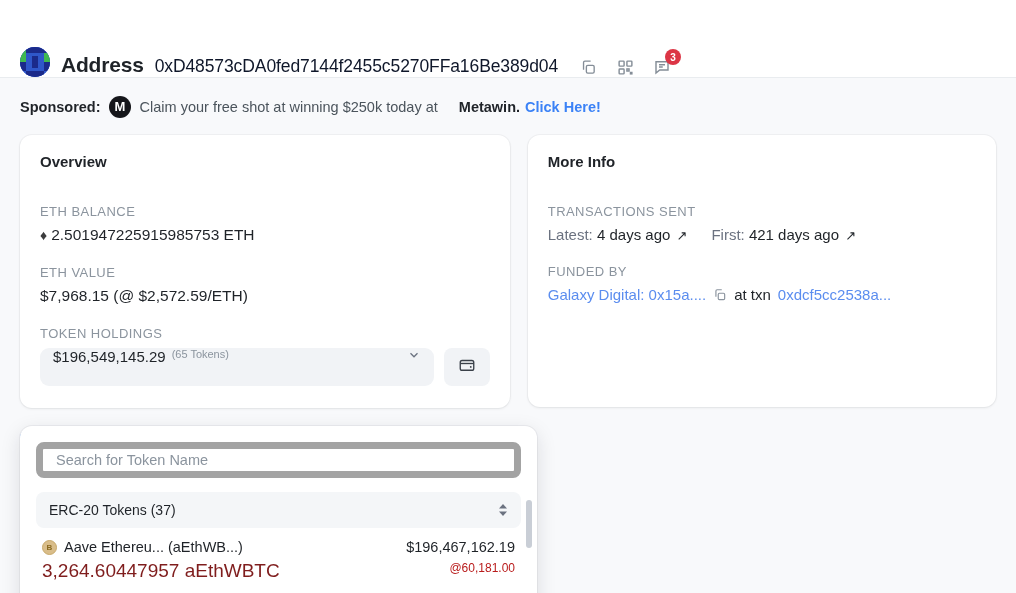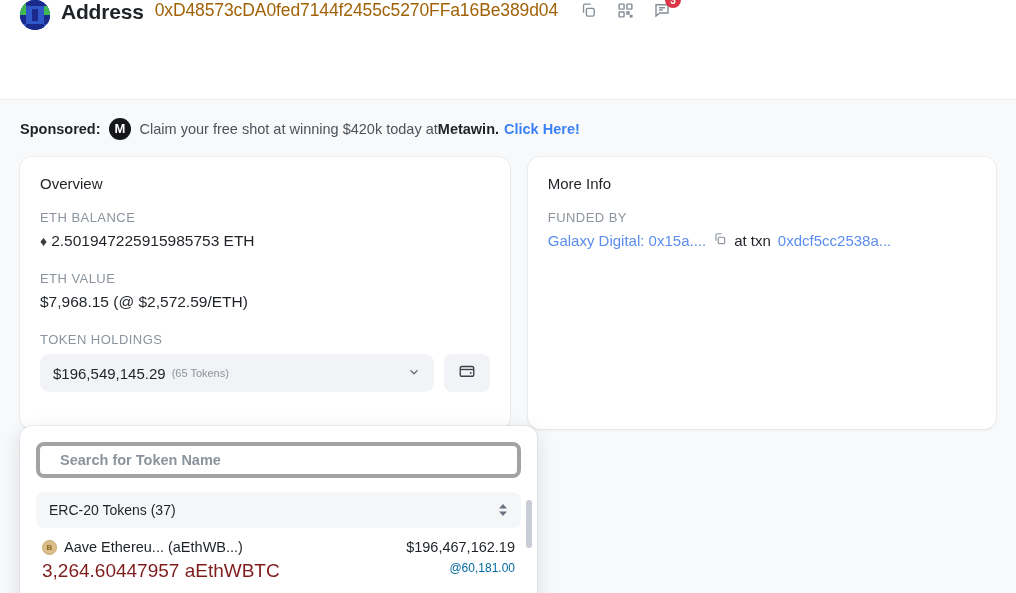--- a/index.html
+++ b/index.html
@@ -6,44 +6,44 @@
   html, body {
     width: 1016px; height: 593px;
     background: #f8f9fb;
     font-family: "Liberation Sans", sans-serif;
     color: #1f2328;
     overflow: hidden;
   }
 
   
   .header {
-    height: 100px;
-    display: flex;
-    align-items: flex-start;
+    height: 78px;
+    display: flex;
+    align-items: flex-end;
     padding: 0 20px;
     background: #ffffff;
     border-bottom: 1px solid #e9ecef;
   }
   .avatar {
     width: 30px; height: 30px;
     border-radius: 50%;
     margin-right: 11px;
     flex: 0 0 auto;
     overflow: hidden;
     background: #2f57c9;
   }
   .page-title {
     font-size: 21px;
     font-weight: bold;
     letter-spacing: -0.2px;
     margin-right: 11px;
   }
   .address-text {
     font-size: 17.5px;
-    color: #a16207;
+    color: #0f172a;
     letter-spacing: -0.1px;
   }
   .hdr-icons { display: flex; align-items: center; gap: 17px; margin-left: 20px; }
   .hdr-icon {
     width: 20px; height: 20px;
     color: #848d97;
     display: flex; align-items: center; justify-content: center;
     position: relative;
     cursor: pointer;
   }
@@ -94,41 +94,41 @@
   }
   .card {
     background: #fff;
     border-radius: 12px;
     box-shadow: 0 1px 3px rgba(20,25,35,0.07), 0 0 0 1px rgba(20,25,35,0.035);
     padding: 18px 20px 22px 20px;
     position: relative;
   }
   .card-overview { width: 500px; min-height: 272px; }
   .card-moreinfo { width: 478px; min-height: 272px; }
-  .card-title { font-size: 15px; font-weight: normal; margin-bottom: 18px; }
+  .card-title { font-size: 15px; font-weight: bold; margin-bottom: 34px; }
   .field-label {
     font-size: 13px;
     letter-spacing: 0.45px;
     color: #8b949e;
     text-transform: uppercase;
     margin-bottom: 7px;
   }
   .field-value { font-size: 15.5px; color: #1f2328; }
   .field-block { margin-bottom: 21px; }
   .eth-glyph { color: #3c3c3d; margin-right: 4px; font-size: 14px; }
 
   
   .holdings-row { display: flex; gap: 10px; align-items: center; }
   .holdings-select {
     flex: 1;
     height: 38px;
     background: #f1f3f6;
     border-radius: 9px;
     display: flex;
-    align-items: center;
+    align-items: flex-start;
     padding: 0 13px;
     font-size: 15px;
     cursor: pointer;
     position: relative;
   }
   .holdings-select .sub { color: #8b949e; font-size: 11px; margin-left: 6px; }
   .chev { margin-left: auto; color: #6b7280; font-size: 13px; }
   .wallet-btn {
     width: 46px; height: 38px;
     background: #f1f3f6;
@@ -148,21 +148,21 @@
     padding: 6px 16px;
     font-size: 14px;
     color: #1f2328;
     background: #fff;
     cursor: pointer;
   }
   .txn-row { display: flex; gap: 24px; font-size: 15px; align-items: baseline; }
   .muted-lbl { color: #6b7280; }
   .arrow-up { color: #1f2328; font-size: 13px; margin-left: 2px; }
   .link { color: #5b8def; text-decoration: none; cursor: pointer; }
-  .funded-row { display: flex; gap: 7px; font-size: 15px; flex-wrap: nowrap; }
+  .funded-row { display: flex; align-items: center; gap: 7px; font-size: 15px; flex-wrap: nowrap; }
   .copy-sm { color: #8b949e; cursor: pointer; display: inline-flex; }
 
   
   .tabs {
     display: flex;
     align-items: center;
     gap: 9px;
     padding: 0 20px;
     margin-top: 22px;
   }
@@ -198,29 +198,28 @@
     background: #fff;
     border-radius: 12px;
     box-shadow: 0 6px 20px rgba(20,25,35,0.13), 0 0 0 1px rgba(20,25,35,0.05);
     padding: 16px 16px 0 16px;
     z-index: 40;
     overflow: hidden;
   }
   .search-box {
     width: 100%;
     height: 36px;
-    border: 4px solid #a3a3a3;
+    border: 7px solid #a3a3a3;
     border-radius: 8px;
-    padding: 0 20px;
+    padding: 0 13px;
     font-size: 14.5px;
     color: #1f2328;
     font-family: "Liberation Sans", sans-serif;
     outline: none;
     background: #fff;
-    font-weight: bold;
   }
   .search-box::placeholder { color: #8b949e; }
   .group-header {
     margin-top: 14px;
     background: #f4f6f8;
     border-radius: 8px;
     height: 36px;
     display: flex;
     align-items: center;
     padding: 0 13px;
@@ -250,21 +249,21 @@
     border-radius: 50%;
     background: #d9bd8a;
     border: 1px solid #c8a96a;
     flex: 0 0 auto;
     display: flex; align-items: center; justify-content: center;
     font-size: 8px; color: #8a6a20; font-weight: bold;
   }
   .token-sub { font-size: 19px; color: #7f1d1d; margin-top: 5px; }
   .token-right { text-align: right; }
   .token-val { font-size: 14.5px; color: #1f2328; }
-  .token-price { font-size: 12px; color: #0369a1; margin-top: 6px; }
+  .token-price { font-size: 12px; color: #b91c1c; margin-top: 6px; }
   .dd-scrollbar {
     position: absolute;
     right: 5px;
     top: 74px;
     width: 6px;
     height: 48px;
     border-radius: 3px;
     background: #c9ced6;
     cursor: pointer;
   }
@@ -312,22 +311,22 @@
         <path d="M8 9h8M8 12h5"></path>
       </svg>
       <span class="badge-count">3</span>
     </div>
   </div>
 </div>
 
 <div class="sponsored">
   <b>Sponsored:</b>
   <span class="metawin-logo">M</span>
-  <span>Claim your free shot at winning $420k today at</span>
-  <b style="margin-left:0">Metawin.</b>
+  <span>Claim your free shot at winning $250k today at</span>
+  <b style="margin-left:21px">Metawin.</b>
   <a class="spon-link">Click Here!</a>
 </div>
 
 <div class="cards-row">
 
   <div class="card card-overview">
     <div class="card-title">Overview</div>
 
     <div class="field-block">
       <div class="field-label">ETH BALANCE</div>
@@ -363,20 +362,35 @@
           </span>
         </div>
       </div>
     </div>
   </div>
 
   <div class="card card-moreinfo">
     <div class="card-title">More Info</div>
 
 
+    <div class="field-block">
+      <div class="field-label">TRANSACTIONS SENT</div>
+      <div class="txn-row">
+        <div>
+          <span class="muted-lbl">Latest:</span>
+          <span>4 days ago</span>
+          <span class="arrow-up">↗</span>
+        </div>
+        <div>
+          <span class="muted-lbl">First:</span>
+          <span>421 days ago</span>
+          <span class="arrow-up">↗</span>
+        </div>
+      </div>
+    </div>
 
     <div>
       <div class="field-label">FUNDED BY</div>
       <div class="funded-row">
         <a class="link">Galaxy Digital: 0x15a....</a>
         <span class="copy-sm">
           <svg width="14" height="14" viewBox="0 0 24 24" fill="none" stroke="currentColor" stroke-width="2">
             <rect x="9" y="9" width="11" height="11" rx="2"></rect>
             <path d="M5 15V5a2 2 0 0 1 2-2h8"></path>
           </svg>

